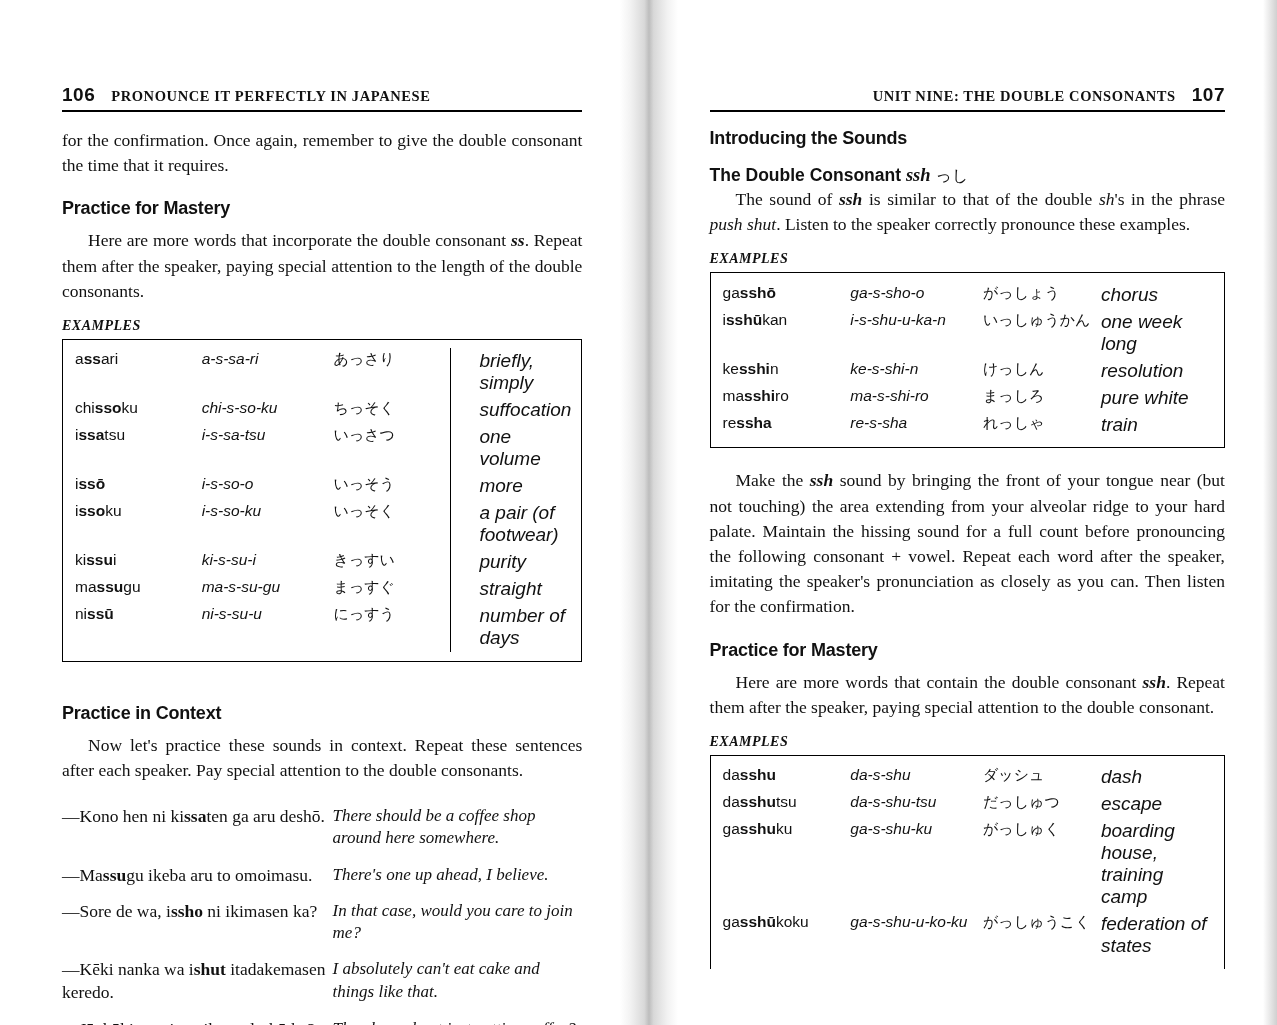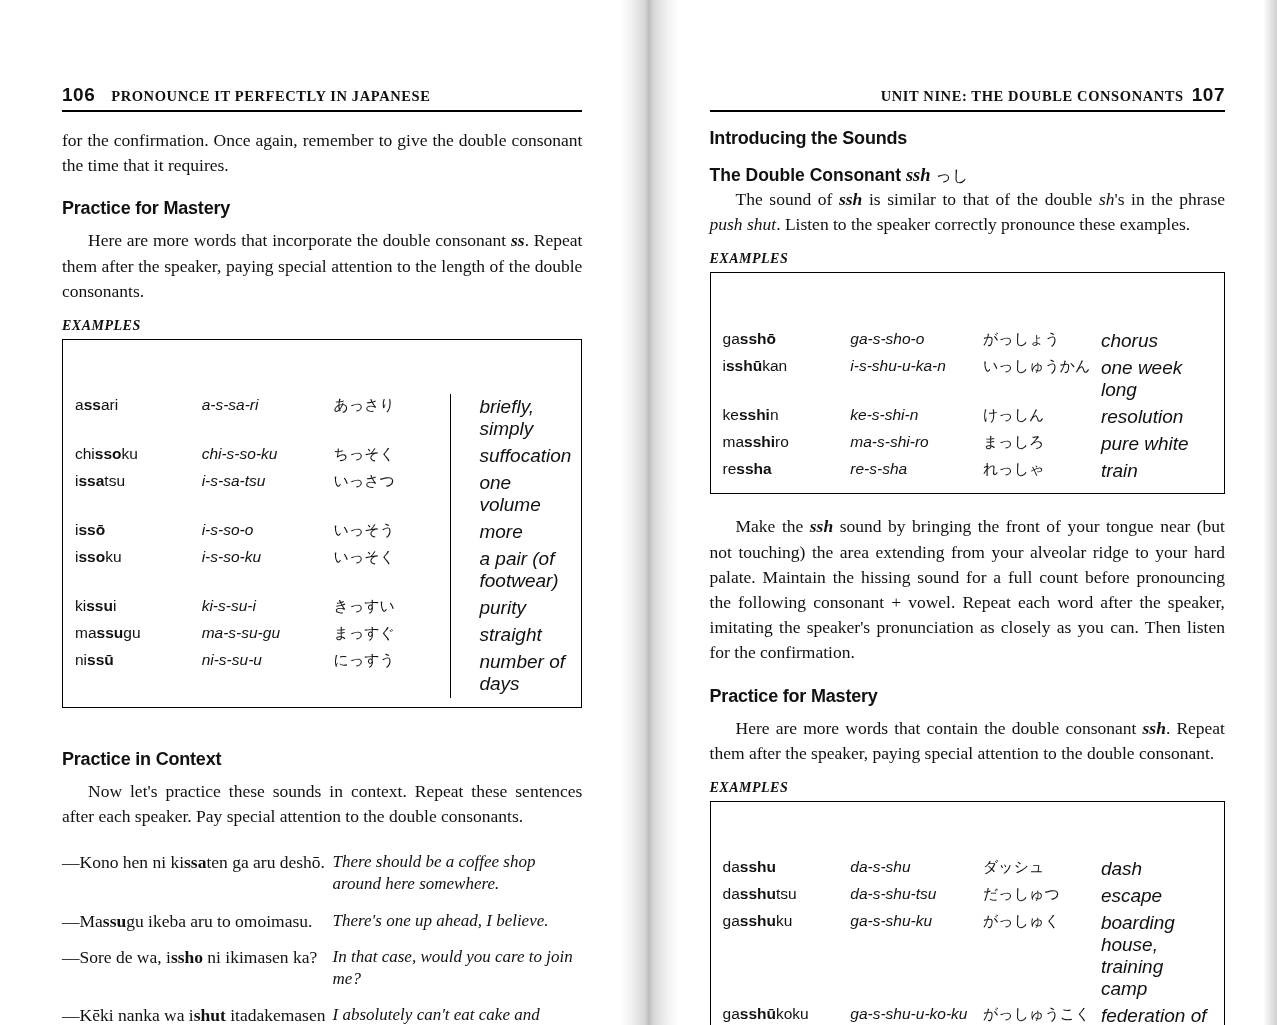--- a/index.html
+++ b/index.html
@@ -65,21 +65,21 @@
     font-family: "Liberation Sans", sans-serif;
     font-weight: bold;
     font-size: 19px;
     margin-right: 16px;
     letter-spacing: 0.5px;
   }
   .runhead.right .folio {
     font-family: "Liberation Sans", sans-serif;
     font-weight: bold;
     font-size: 19px;
-    margin-left: 8px;
+    margin-left: 16px;
     letter-spacing: 0.5px;
   }
   .runhead .title {
     font-family: "Liberation Serif", serif;
     font-weight: bold;
     font-size: 14.5px;
     letter-spacing: 0.6px;
     font-variant: small-caps;
     text-transform: uppercase;
     margin-top: 48px;
@@ -126,21 +126,20 @@
 
   
   .exbox {
     border: 1.6px solid #000;
     padding: 8px 10px 9px 12px;
   }
   table.ex {
     width: 100%;
     border-collapse: collapse;
     font-size: 15.5px;
-    margin-top: 46px;
   }
   table.ex td {
     padding: 2.5px 0;
     vertical-align: top;
   }
   td.word {
     font-family: "Liberation Sans", sans-serif;
     font-size: 15.5px;
     width: 26%;
     white-space: nowrap;

